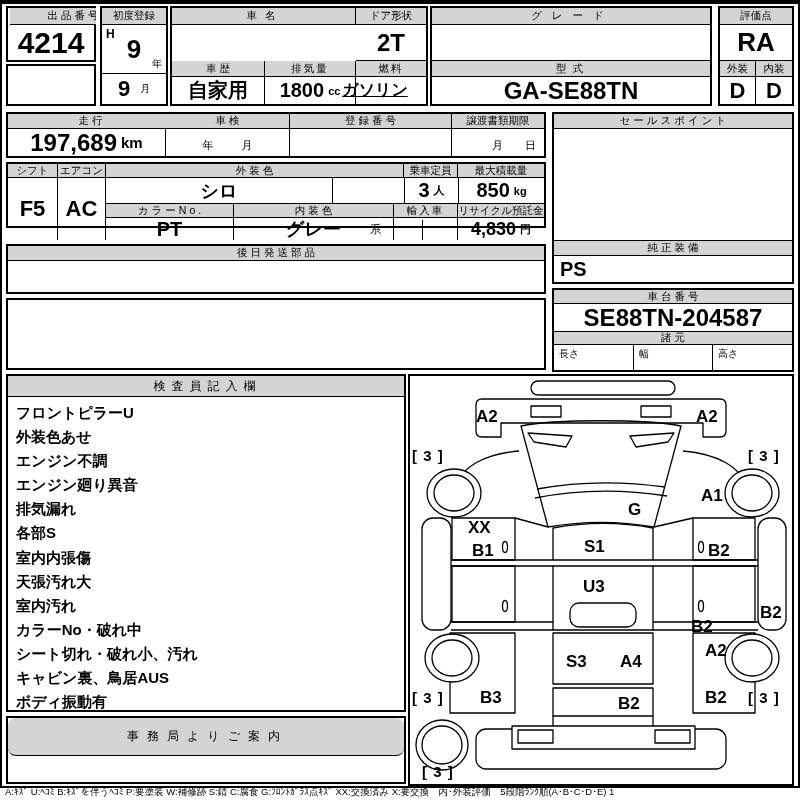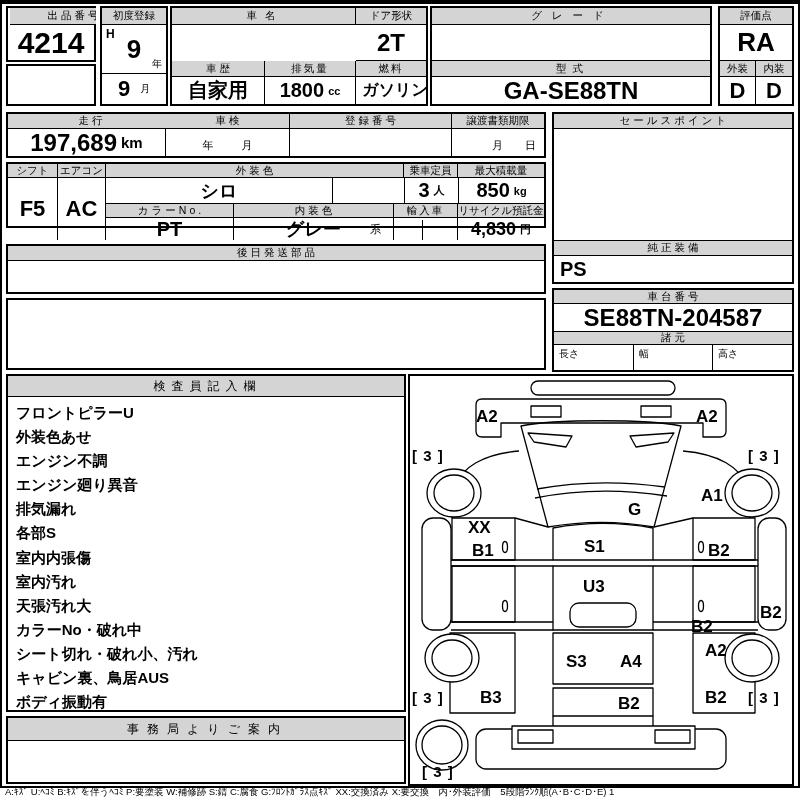--- a/index.html
+++ b/index.html
@@ -56,21 +56,21 @@
     <div class="cell hdr tight" style="left:184px;top:0;width:70px;height:17px;">ドア形状</div>
     <div class="cell val v24 bb" style="left:184px;top:17px;width:70px;height:36px;">2T</div>
     <div class="cell hdr br" style="left:0;top:53px;width:93px;height:16px;">車歴</div>
     <div class="cell hdr br tight" style="left:93px;top:53px;width:91px;height:16px;letter-spacing:2px;">排気量</div>
     <div class="cell hdr tight" style="left:184px;top:53px;width:70px;height:16px;letter-spacing:2px;">燃料</div>
     <div class="cell val v20 br" style="left:0;top:69px;width:93px;height:27px;">自家用</div>
     <div class="cell br" style="left:93px;top:69px;width:91px;height:27px;">
       <span class="val v20">1800</span>
       <span class="unit">cc</span>
     </div>
-    <div class="cell val v16" style="left:188px;top:69px;width:70px;height:27px;">ガソリン</div>
+    <div class="cell val v16" style="left:168px;top:69px;width:70px;height:27px;text-decoration:underline;">ガソリン</div>
   </div>
 
   <div class="box" style="left:430px;top:6px;width:282px;height:100px;">
     <div class="cell hdr" style="left:0;top:0;width:100%;height:17px;letter-spacing:10px;">グレード</div>
     <div class="cell val v20 bb" style="left:0;top:17px;width:100%;height:36px;"></div>
     <div class="cell hdr" style="left:0;top:53px;width:100%;height:16px;letter-spacing:6px;">型式</div>
     <div class="cell val v24" style="left:0;top:69px;width:100%;height:27px;">GA-SE88TN</div>
   </div>
 
   <div class="box" style="left:718px;top:6px;width:76px;height:100px;">
@@ -174,31 +174,31 @@
   <div class="box" style="left:6px;top:374px;width:400px;height:338px;">
     <div class="cell hdr" style="left:0;top:0;width:100%;height:21px;font-size:12px;letter-spacing:6px;">検査員記入欄</div>
     <div class="insp-lines">
       <div class="insp-line">フロントピラーU</div>
       <div class="insp-line">外装色あせ</div>
       <div class="insp-line">エンジン不調</div>
       <div class="insp-line">エンジン廻り異音</div>
       <div class="insp-line">排気漏れ</div>
       <div class="insp-line">各部S</div>
       <div class="insp-line">室内内張傷</div>
+      <div class="insp-line">天張汚れ大</div>
       <div class="insp-line">室内汚れ</div>
-      <div class="insp-line">天張汚れ大</div>
       <div class="insp-line">カラーNo・破れ中</div>
       <div class="insp-line">シート切れ・破れ小、汚れ</div>
       <div class="insp-line">キャビン裏、鳥居AUS</div>
       <div class="insp-line">ボディ振動有</div>
     </div>
   </div>
 
   <div class="box" style="left:6px;top:716px;width:400px;height:68px;">
-    <div class="cell hdr" style="left:0;top:0;width:100%;height:23px;font-size:12px;letter-spacing:8px;">事務局よりご案内</div>
+    <div class="cell hdr" style="left:0;top:0;width:100%;height:38px;font-size:12px;letter-spacing:8px;border-radius:8px;">事務局よりご案内</div>
     <div class="cell" style="left:0;top:21px;width:100%;height:43px;"></div>
   </div>
 
   <div class="box diagram" style="left:408px;top:374px;width:386px;height:412px;">
     <svg width="382" height="408" viewBox="0 0 382 408">
       <g fill="none" stroke="#000" stroke-width="1.3" stroke-linejoin="round">
         <rect x="121" y="5" width="144" height="14" rx="7"></rect>
         <path d="M72,23 H310 Q316,23 316,29 V55 Q316,61 310,61 H293 V47 H91 V61 H72 Q66,61 66,55 V29 Q66,23 72,23 Z"></path>
         <rect x="121" y="30" width="30" height="11"></rect>
         <rect x="231" y="30" width="30" height="11"></rect>

